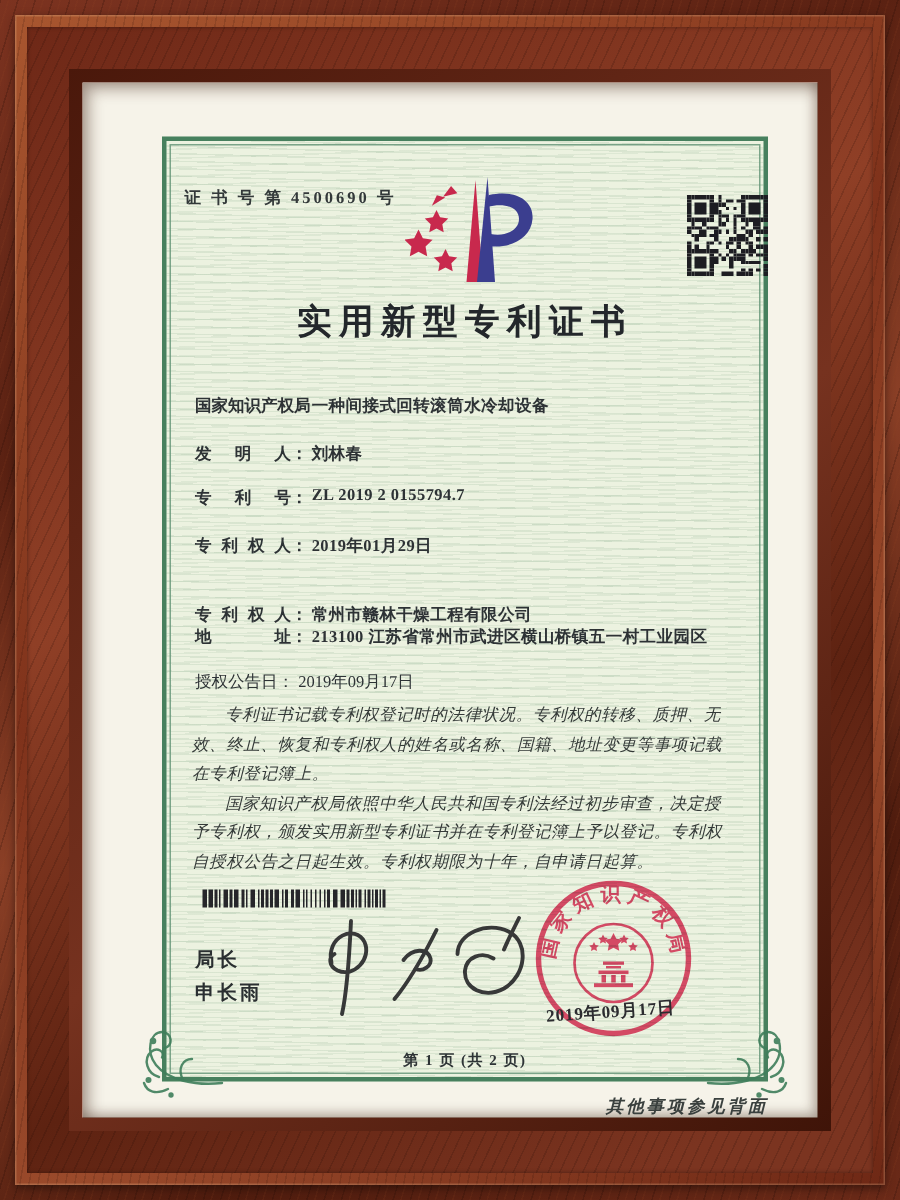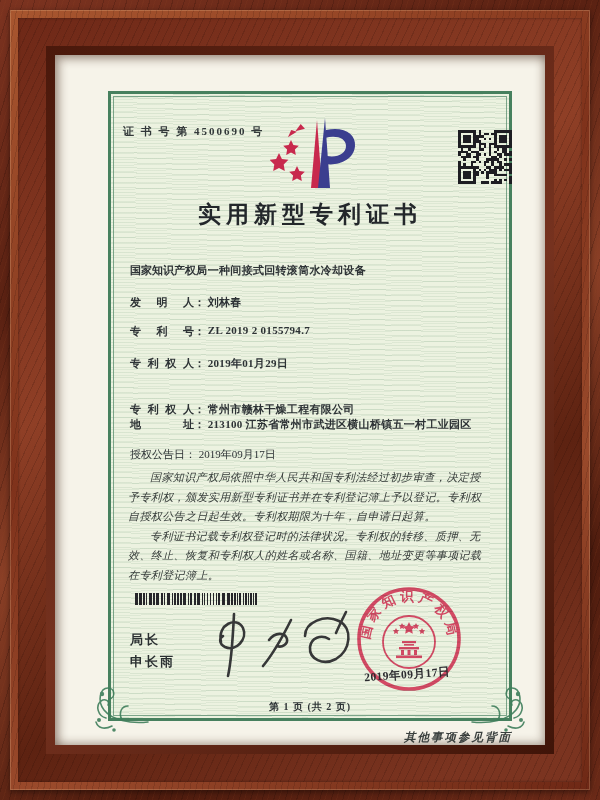--- a/index.html
+++ b/index.html
@@ -580,22 +580,22 @@
   <span class="f-label">地址</span><span class="f-colon">：</span>
   <span class="f-value">213100 江苏省常州市武进区横山桥镇五一村工业园区</span>
 </div>
 
 <div class="abs grant-row">
   <span>授权公告日</span><span>：</span>
   <span>2019年09月17日</span>
 </div>
 
 <div class="abs paras">
+  <p>专利证书记载专利权登记时的法律状况。专利权的转移、质押、无效、终止、恢复和专利权人的姓名或名称、国籍、地址变更等事项记载在专利登记簿上。</p>
   <p>国家知识产权局依照中华人民共和国专利法经过初步审查，决定授予专利权，颁发实用新型专利证书并在专利登记簿上予以登记。专利权自授权公告之日起生效。专利权期限为十年，自申请日起算。</p>
-  <p>专利证书记载专利权登记时的法律状况。专利权的转移、质押、无效、终止、恢复和专利权人的姓名或名称、国籍、地址变更等事项记载在专利登记簿上。</p>
 </div>
 
 <div class="abs barcode">
     <i style="width: 3px; margin-right: 1px;"></i>
     <i style="width: 3px; margin-right: 1px;"></i>
     <i style="width: 2px; margin-right: 1px;"></i>
     <i style="width: 1px; margin-right: 2px;"></i>
     <i style="width: 3px; margin-right: 1px;"></i>
     <i style="width: 2px; margin-right: 1px;"></i>
     <i style="width: 3px; margin-right: 2px;"></i>

